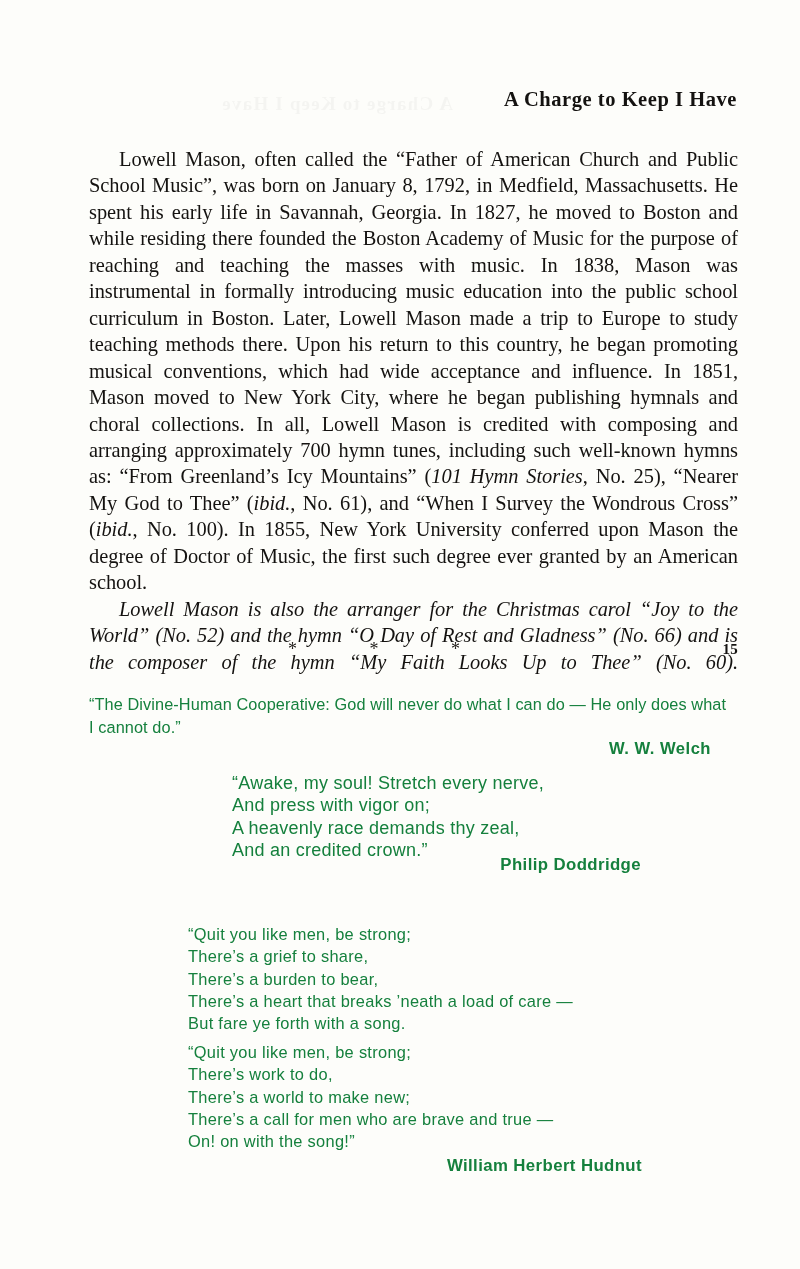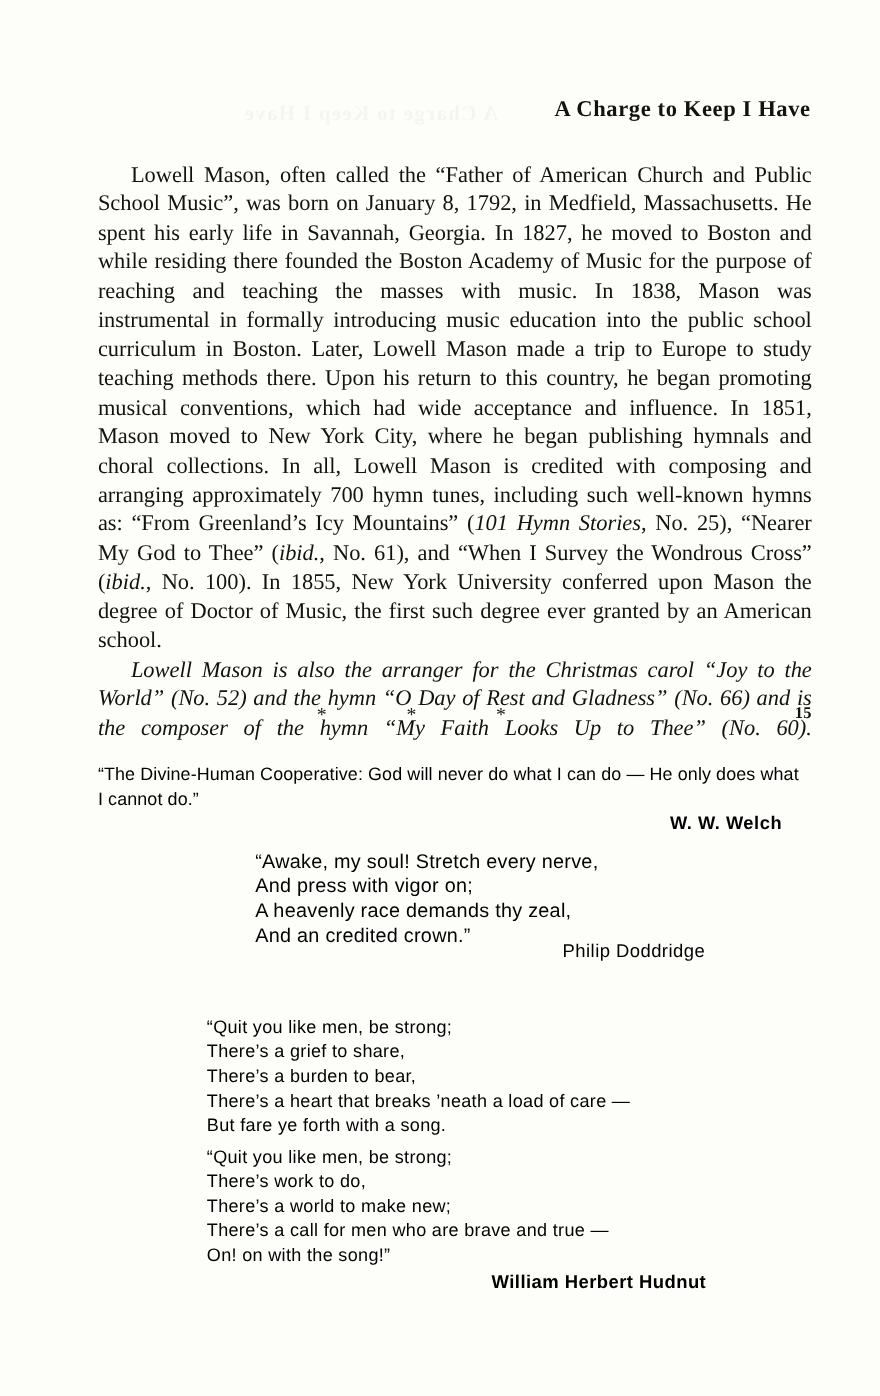--- a/index.html
+++ b/index.html
@@ -107,21 +107,21 @@
     font-size: 15px;
     font-weight: bold;
     line-height: 26px;
     letter-spacing: 0.3px;
   }
 
   
   .quoteblock {
     position: absolute;
     font-family: "Liberation Sans", "DejaVu Sans", sans-serif;
-    color: #000000;
+    color: #15803d;
   }
 
   .welch-quote {
     left: 89px;
     top: 693px;
     width: 641px;
     font-size: 16.3px;
     line-height: 22.6px;
     letter-spacing: 0.1px;
   }
@@ -142,21 +142,21 @@
     font-size: 18px;
     line-height: 22.3px;
     letter-spacing: 0.25px;
   }
   .doddridge-attrib {
     left: 232px;
     top: 855px;
     width: 409px;
     text-align: right;
     font-size: 16.8px;
-    font-weight: normal;
+    font-weight: bold;
     letter-spacing: 0.4px;
   }
 
   .poem-title {
     left: 188px;
     top: 898px;
     width: 448px;
     text-align: center;
     font-size: 17.2px;
     letter-spacing: 1.1px;

